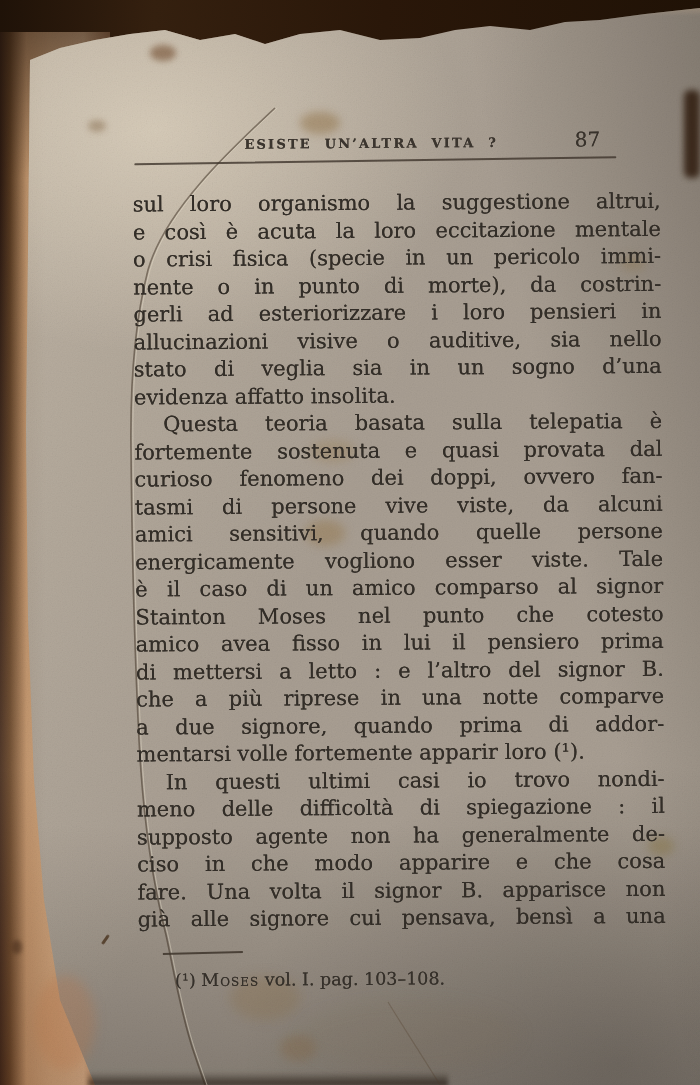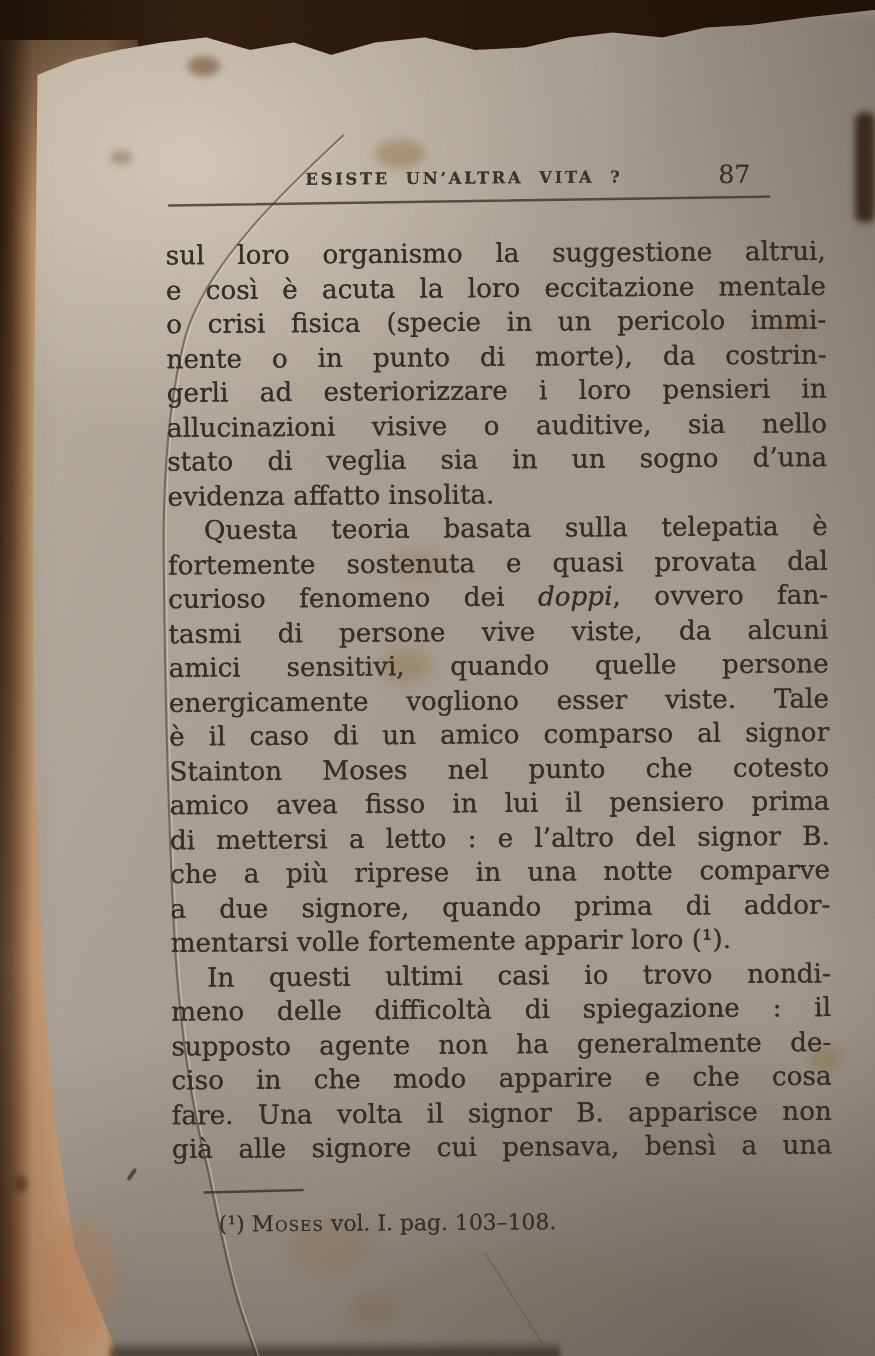--- a/index.html
+++ b/index.html
@@ -61,21 +61,21 @@
   }
   .hrule{position:absolute;left:137px;top:160px;width:482px;height:2px;background:rgba(62,53,44,.8);transform:rotate(-0.45deg);border-radius:1px;}
   .bodyblock{position:absolute;left:135px;top:190px;width:528px;}
   .ln{
     font-size:21px;line-height:27.5px;white-space:nowrap;
     text-align:justify;text-align-last:justify;white-space:normal;
     text-shadow:0 0 .55px rgba(47,41,34,.85);
   }
   .ln.pend{text-align-last:left;}
   .ln.pind{text-indent:29px;}
-  .it{font-style:italic;}
+  .it{}
   .fnrule{position:absolute;left:160px;top:951px;width:80px;height:2px;background:rgba(62,53,44,.85);transform:rotate(-1deg);}
   .footnote{position:absolute;left:172px;top:969px;width:320px;font-size:17.5px;color:#36312b;text-shadow:0 0 .5px rgba(47,41,34,.8);}
   .sc{font-variant:small-caps;letter-spacing:1px;}
   .texture{position:absolute;inset:0;z-index:6;opacity:.13;mix-blend-mode:multiply;pointer-events:none;}
 </style>
 </head>
 <body>
 
 <div id="canvas">
 

